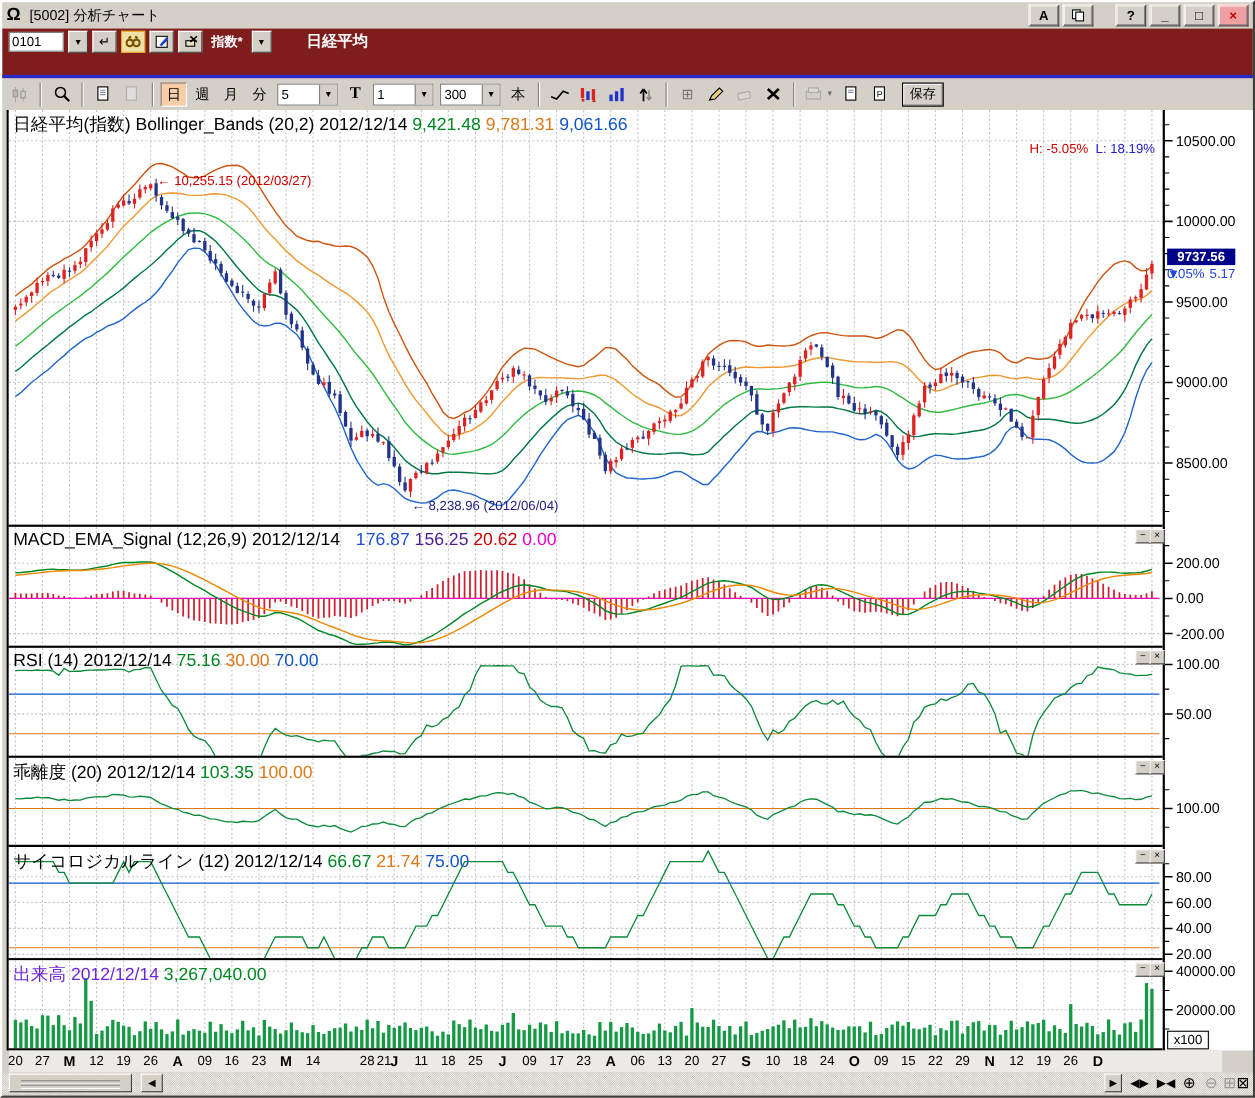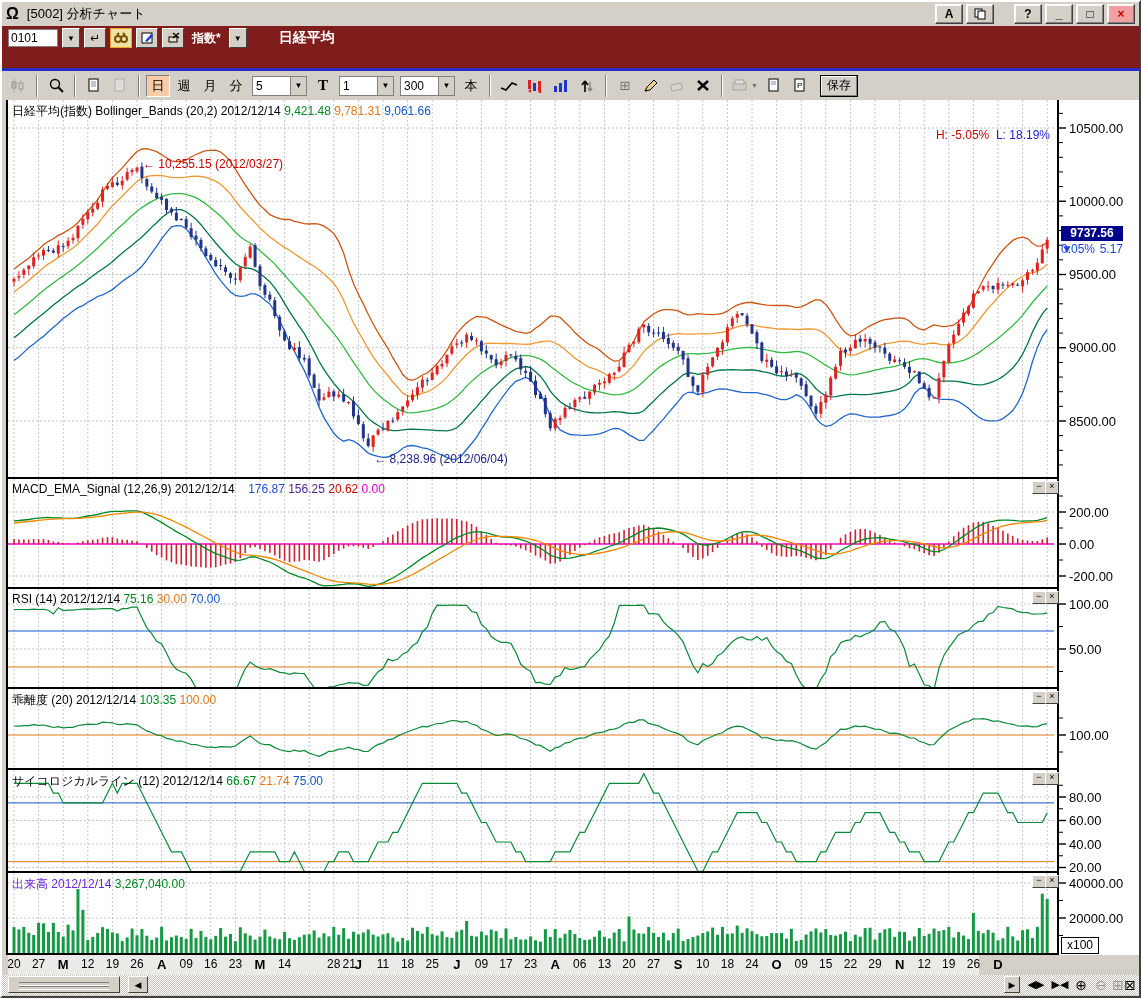--- a/index.html
+++ b/index.html
@@ -37,29 +37,29 @@
   .dd{display:flex;align-items:center;border:1px solid #808080;background:#fff;height:18px;margin:0 2px;}
   .ddv{width:34px;font-size:12px;padding-left:3px;color:#000;}
   .dda{width:15px;height:18px;background:#d4d0c8;border-left:1px solid #808080;display:flex;align-items:center;justify-content:center;font-size:8px;}
   .savebtn{height:20px;padding:0 6px;background:#d4d0c8;border:1px solid #000;box-shadow:inset -1px -1px 0 #808080,inset 1px 1px 0 #fff;font-size:12px;display:flex;align-items:center;margin-left:6px;}
   .dim{opacity:0.45;}
   
   .panel{position:absolute;left:6px;width:1049px;background:#fff;display:block;}
   .sep{position:absolute;left:6px;width:1049px;height:2px;background:#000;}
   .leftedge{position:absolute;left:4px;top:98px;width:2px;height:855px;background:#000;}
   .axis{position:absolute;left:1055px;top:98px;width:80px;height:855px;background:#fff;border-left:2px solid #000;}
-  .phead{position:absolute;font-size:12px;white-space:pre;z-index:5;}
+  .phead{position:absolute;font-size:16px;white-space:pre;z-index:5;}
   .hl{position:absolute;top:126px;left:860px;width:188px;text-align:right;font-size:12px;z-index:5;white-space:pre;}
   .mm{position:absolute;width:12px;height:11px;background:#d4d0c8;border:1px solid;border-color:#fff #404040 #404040 #fff;
       font-size:9px;line-height:9px;text-align:center;z-index:6;color:#000;}
   .ptag{position:absolute;left:1059px;width:62px;height:15px;background:#000088;color:#fff;font-size:12px;font-weight:bold;text-align:center;line-height:15px;z-index:6;}
   .pchg{position:absolute;left:1059px;width:62px;font-size:12px;color:#2244dd;z-index:6;display:flex;justify-content:space-between;}
   .ppct{position:absolute;left:1059px;width:62px;font-size:12px;color:#2244dd;z-index:6;}
   .unitbox{position:absolute;left:1059px;top:935px;width:36px;height:15px;border:1px solid #000;background:#fff;font-size:12px;text-align:center;line-height:15px;z-index:6;}
-  .xrow{position:absolute;left:6px;top:953px;width:971px;height:20px;background:#eceae6;}
+  .xrow{position:absolute;left:6px;top:953px;width:1103px;height:20px;background:#eceae6;}
   .xrow span{position:absolute;top:2px;width:26px;text-align:center;font-size:12px;color:#000;}
   .xrow span.b{font-weight:bold;font-size:13px;}
   
   .scroll{position:absolute;left:0;top:973px;width:1137px;height:20px;
       background-image:linear-gradient(45deg,#fff 25%,transparent 25%,transparent 75%,#fff 75%),linear-gradient(45deg,#fff 25%,transparent 25%,transparent 75%,#fff 75%);
       background-size:2px 2px;background-position:0 0,1px 1px;background-color:#c8c4bc;}
   .thumb{position:absolute;left:6px;top:1px;width:112px;height:17px;background:#d4d0c8;border:1px solid;border-color:#fff #404040 #404040 #fff;box-sizing:border-box;}
   .thumb:before{content:"";position:absolute;left:10px;right:10px;top:5px;height:2px;border-top:1px solid #808080;border-bottom:1px solid #fff;}
   .thumb:after{content:"";position:absolute;left:10px;right:10px;top:9px;height:2px;border-top:1px solid #808080;border-bottom:1px solid #fff;}
   .sbtn{position:absolute;top:1px;width:20px;height:17px;background:#d4d0c8;border:1px solid;border-color:#fff #404040 #404040 #fff;

